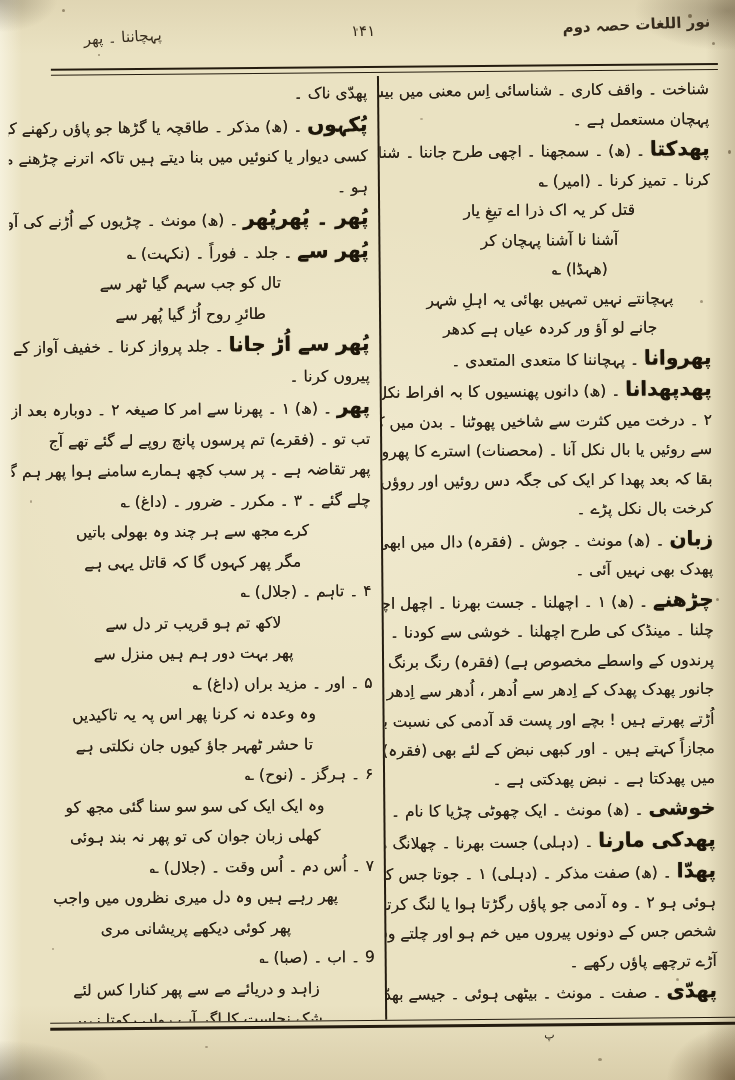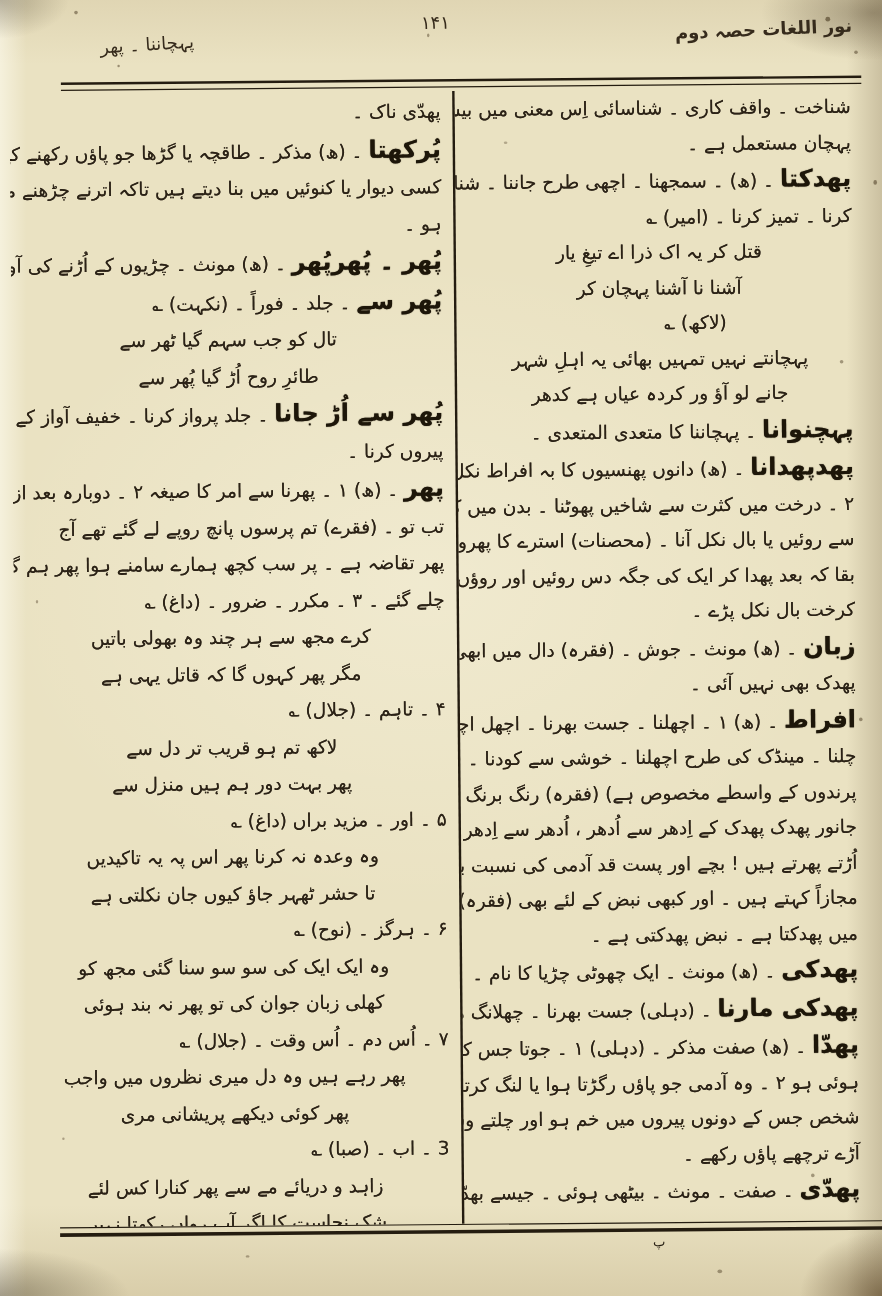--- a/index.html
+++ b/index.html
@@ -19,21 +19,21 @@
       linear-gradient(270deg, rgba(90,70,40,0.22), transparent 4%),
       linear-gradient(90deg, rgba(255,253,242,0.55), transparent 3%),
       linear-gradient(180deg, rgba(205,190,152,0.35), rgba(234,226,196,0) 5%, rgba(234,226,196,0) 93%, rgba(196,180,140,0.45)),
       radial-gradient(ellipse 420px 320px at 48% 45%, rgba(255,252,238,0.30), transparent 85%);
     color:#2b2216;
   }
   .content{position:absolute;inset:0;transform:rotate(-0.5deg);transform-origin:50% 50%;}
   
   .running-head{position:absolute;top:10px;left:0;right:0;height:44px;font-size:15px;color:#362b1c;}
   .catchwords{position:absolute;left:88px;top:16px;transform:rotate(-3deg);font-size:15px;}
-  .page-number{position:absolute;left:50%;top:0;transform:translateX(-50%);font-size:15px;letter-spacing:1px;}
+  .page-number{position:absolute;left:50%;top:12px;transform:translateX(-50%);font-size:15px;letter-spacing:1px;}
   .book-title{position:absolute;right:20px;top:8px;transform:rotate(-2deg);font-size:15px;font-weight:bold;}
   
   .top-rule{position:absolute;top:66px;left:55px;right:13px;height:4px;
     border-top:2.5px solid #241c10;border-bottom:1.5px solid #241c10;}
   .bottom-rule{position:absolute;top:1020px;left:46px;right:0;height:4px;
     border-top:1.5px solid #241c10;border-bottom:3px solid #241c10;}
   .ink-mark{position:absolute;top:1030px;left:540px;font-size:11px;color:#241c10;}
   
   .columns{position:absolute;top:76px;left:12px;right:16px;bottom:60px;
     display:flex;direction:rtl;overflow:hidden;}
@@ -65,50 +65,50 @@
     <div class="top-rule"></div>
 
     <div class="columns">
       <section class="col col-first" id="col-right">
           <div class="line body"><span class="rest">شناخت ۔ واقف کاری ۔ شناسائی اِس معنی میں بیشتر جان</span></div>
           <div class="line body"><span class="rest">پہچان مستعمل ہے ۔</span></div>
           <div class="line entry"><span class="headword">پھدکتا</span><span class="rest"> ۔ (ھ) ۔ سمجھنا ۔ اچھی طرح جاننا ۔ شناخت کرنا ۔ معلوم</span></div>
           <div class="line body"><span class="rest">کرنا ۔ تمیز کرنا ۔ (امیر) ؎</span></div>
           <div class="line verse"><span class="rest">قتل کر یہ اک ذرا اے تیغِ یار</span></div>
           <div class="line verse"><span class="rest">آشنا نا آشنا پہچان کر</span></div>
-          <div class="line attrib"><span class="rest">(لاکھ) ؎</span></div>
+          <div class="line attrib"><span class="rest">(ھہڈا) ؎</span></div>
           <div class="line verse"><span class="rest">پہچانتے نہیں تمہیں بھائی یہ اہلِ شہر</span></div>
           <div class="line verse"><span class="rest">جانے لو آؤ ور کردہ عیاں ہے کدھر</span></div>
-          <div class="line entry"><span class="headword">پہچنوانا</span><span class="rest"> ۔ پہچاننا کا متعدی المتعدی ۔</span></div>
+          <div class="line entry"><span class="headword">پھروانا</span><span class="rest"> ۔ پہچاننا کا متعدی المتعدی ۔</span></div>
           <div class="line entry"><span class="headword">پھدپھدانا</span><span class="rest"> ۔ (ھ) دانوں پھنسیوں کا بہ افراط نکل آنا ۔</span></div>
           <div class="line body"><span class="rest">۲ ۔ درخت میں کثرت سے شاخیں پھوٹنا ۔ بدن میں کثرت</span></div>
           <div class="line body"><span class="rest">سے روئیں یا بال نکل آنا ۔ (محصنات) استرے کا پھروانا</span></div>
           <div class="line body"><span class="rest">بقا کہ بعد پھدا کر ایک کی جگہ دس روئیں اور روؤں کی جگہ کا</span></div>
           <div class="line body"><span class="rest">کرخت بال نکل پڑے ۔</span></div>
           <div class="line entry"><span class="headword">زبان</span><span class="rest"> ۔ (ھ) مونث ۔ جوش ۔ (فقرہ) دال میں ابھی</span></div>
           <div class="line body"><span class="rest">پھدک بھی نہیں آئی ۔</span></div>
-          <div class="line entry"><span class="headword">افراط</span><span class="rest"> ۔ (ھ) ۱ ۔ اچھلنا ۔ جست بھرنا ۔ اچھل اچھل کے</span></div>
+          <div class="line entry"><span class="headword">چڑھنے</span><span class="rest"> ۔ (ھ) ۱ ۔ اچھلنا ۔ جست بھرنا ۔ اچھل اچھل کے</span></div>
           <div class="line body"><span class="rest">چلنا ۔ مینڈک کی طرح اچھلنا ۔ خوشی سے کودنا ۔ (مینڈک اور</span></div>
           <div class="line body"><span class="rest">پرندوں کے واسطے مخصوص ہے) (فقرہ) رنگ برنگ کے</span></div>
           <div class="line body"><span class="rest">جانور پھدک پھدک کے اِدھر سے اُدھر ، اُدھر سے اِدھر</span></div>
           <div class="line body"><span class="rest">اُڑتے پھرتے ہیں ! بچے اور پست قد آدمی کی نسبت بھی</span></div>
           <div class="line body"><span class="rest">مجازاً کہتے ہیں ۔ اور کبھی نبض کے لئے بھی (فقرہ) بچہ پیٹ</span></div>
           <div class="line body"><span class="rest">میں پھدکتا ہے ۔ نبض پھدکتی ہے ۔</span></div>
-          <div class="line entry"><span class="headword">پھدکی</span><span class="rest"> ۔ (ھ) مونث ۔ ایک چھوٹی چڑیا کا نام ۔</span></div>
+          <div class="line entry"><span class="headword">خوشی</span><span class="rest"> ۔ (ھ) مونث ۔ ایک چھوٹی چڑیا کا نام ۔</span></div>
           <div class="line entry"><span class="headword">پھدکی مارنا</span><span class="rest"> ۔ (دہلی) جست بھرنا ۔ چھلانگ مارنا ۔</span></div>
           <div class="line entry"><span class="headword">پھدّا</span><span class="rest"> ۔ (ھ) صفت مذکر ۔ (دہلی) ۱ ۔ جوتا جس کی ایڑی بیٹھی</span></div>
           <div class="line body"><span class="rest">ہوئی ہو ۲ ۔ وہ آدمی جو پاؤں رگڑتا ہوا یا لنگ کرتا ہوا چلے ۔ ۳ ۔ وہ</span></div>
           <div class="line body"><span class="rest">شخص جس کے دونوں پیروں میں خم ہو اور چلتے وقت</span></div>
           <div class="line body"><span class="rest">آڑے ترچھے پاؤں رکھے ۔</span></div>
           <div class="line entry"><span class="headword">پھدّی</span><span class="rest"> ۔ صفت ۔ مونث ۔ بیٹھی ہوئی ۔ جیسے بھدّی چال</span></div>
         </section>
       <div class="divider"></div>
       <section class="col col-second" id="col-left">
           <div class="line body"><span class="rest">پھدّی ناک ۔</span></div>
-          <div class="line entry"><span class="headword">پُرکھتا</span><span class="rest"> ۔ (ھ) مذکر ۔ طاقچہ یا گڑھا جو پاؤں رکھنے کے واسطے</span></div>
+          <div class="line entry"><span class="headword">پُکہوں</span><span class="rest"> ۔ (ھ) مذکر ۔ طاقچہ یا گڑھا جو پاؤں رکھنے کے واسطے</span></div>
           <div class="line body"><span class="rest">کسی دیوار یا کنوئیں میں بنا دیتے ہیں تاکہ اترنے چڑھنے میں آسانی</span></div>
           <div class="line body"><span class="rest">ہو ۔</span></div>
           <div class="line entry"><span class="headword">پُھر ۔ پُھرپُھر</span><span class="rest"> ۔ (ھ) مونث ۔ چڑیوں کے اُڑنے کی آواز ۔</span></div>
           <div class="line entry"><span class="headword">پُھر سے</span><span class="rest"> ۔ جلد ۔ فوراً ۔ (نکہت) ؎</span></div>
           <div class="line verse"><span class="rest">تال کو جب سہم گیا ٹھر سے</span></div>
           <div class="line verse"><span class="rest">طائرِ روح اُڑ گیا پُھر سے</span></div>
           <div class="line entry"><span class="headword">پُھر سے اُڑ جانا</span><span class="rest"> ۔ جلد پرواز کرنا ۔ خفیف آواز کے ساتھ</span></div>
           <div class="line body"><span class="rest">پیروں کرنا ۔</span></div>
           <div class="line entry"><span class="headword">پھر</span><span class="rest"> ۔ (ھ) ۱ ۔ پھرنا سے امر کا صیغہ ۲ ۔ دوبارہ بعد ازاں ۔</span></div>
           <div class="line body"><span class="rest">تب تو ۔ (فقرے) تم پرسوں پانچ روپے لے گئے تھے آج</span></div>
@@ -121,21 +121,21 @@
           <div class="line verse"><span class="rest">پھر بہت دور ہم ہیں منزل سے</span></div>
           <div class="line body"><span class="rest">۵ ۔ اور ۔ مزید براں (داغ) ؎</span></div>
           <div class="line verse"><span class="rest">وہ وعدہ نہ کرنا پھر اس پہ یہ تاکیدیں</span></div>
           <div class="line verse"><span class="rest">تا حشر ٹھہر جاؤ کیوں جان نکلتی ہے</span></div>
           <div class="line body"><span class="rest">۶ ۔ ہرگز ۔ (نوح) ؎</span></div>
           <div class="line verse"><span class="rest">وہ ایک ایک کی سو سو سنا گئی مجھ کو</span></div>
           <div class="line verse"><span class="rest">کھلی زبان جوان کی تو پھر نہ بند ہوئی</span></div>
           <div class="line body"><span class="rest">۷ ۔ اُس دم ۔ اُس وقت ۔ (جلال) ؎</span></div>
           <div class="line verse"><span class="rest">پھر رہے ہیں وہ دل میری نظروں میں واجب</span></div>
           <div class="line verse"><span class="rest">پھر کوئی دیکھے پریشانی مری</span></div>
-          <div class="line body"><span class="rest">3 ۔ اب ۔ (صبا) ؎</span></div>
+          <div class="line body"><span class="rest">9 ۔ اب ۔ (صبا) ؎</span></div>
           <div class="line verse"><span class="rest">زاہد و دریائے مے سے پھر کنارا کس لئے</span></div>
           <div class="line verse"><span class="rest">شک نجاست کا اگر آبِ رواں رکھتا نہیں</span></div>
         </section>
     </div>
 
     <div class="bottom-rule"></div>
     <span class="ink-mark">پ</span>
   </div>
 
   <div class="speck" style="left:62px;top:9px;width:3px;height:3px;opacity:.5;"></div>

